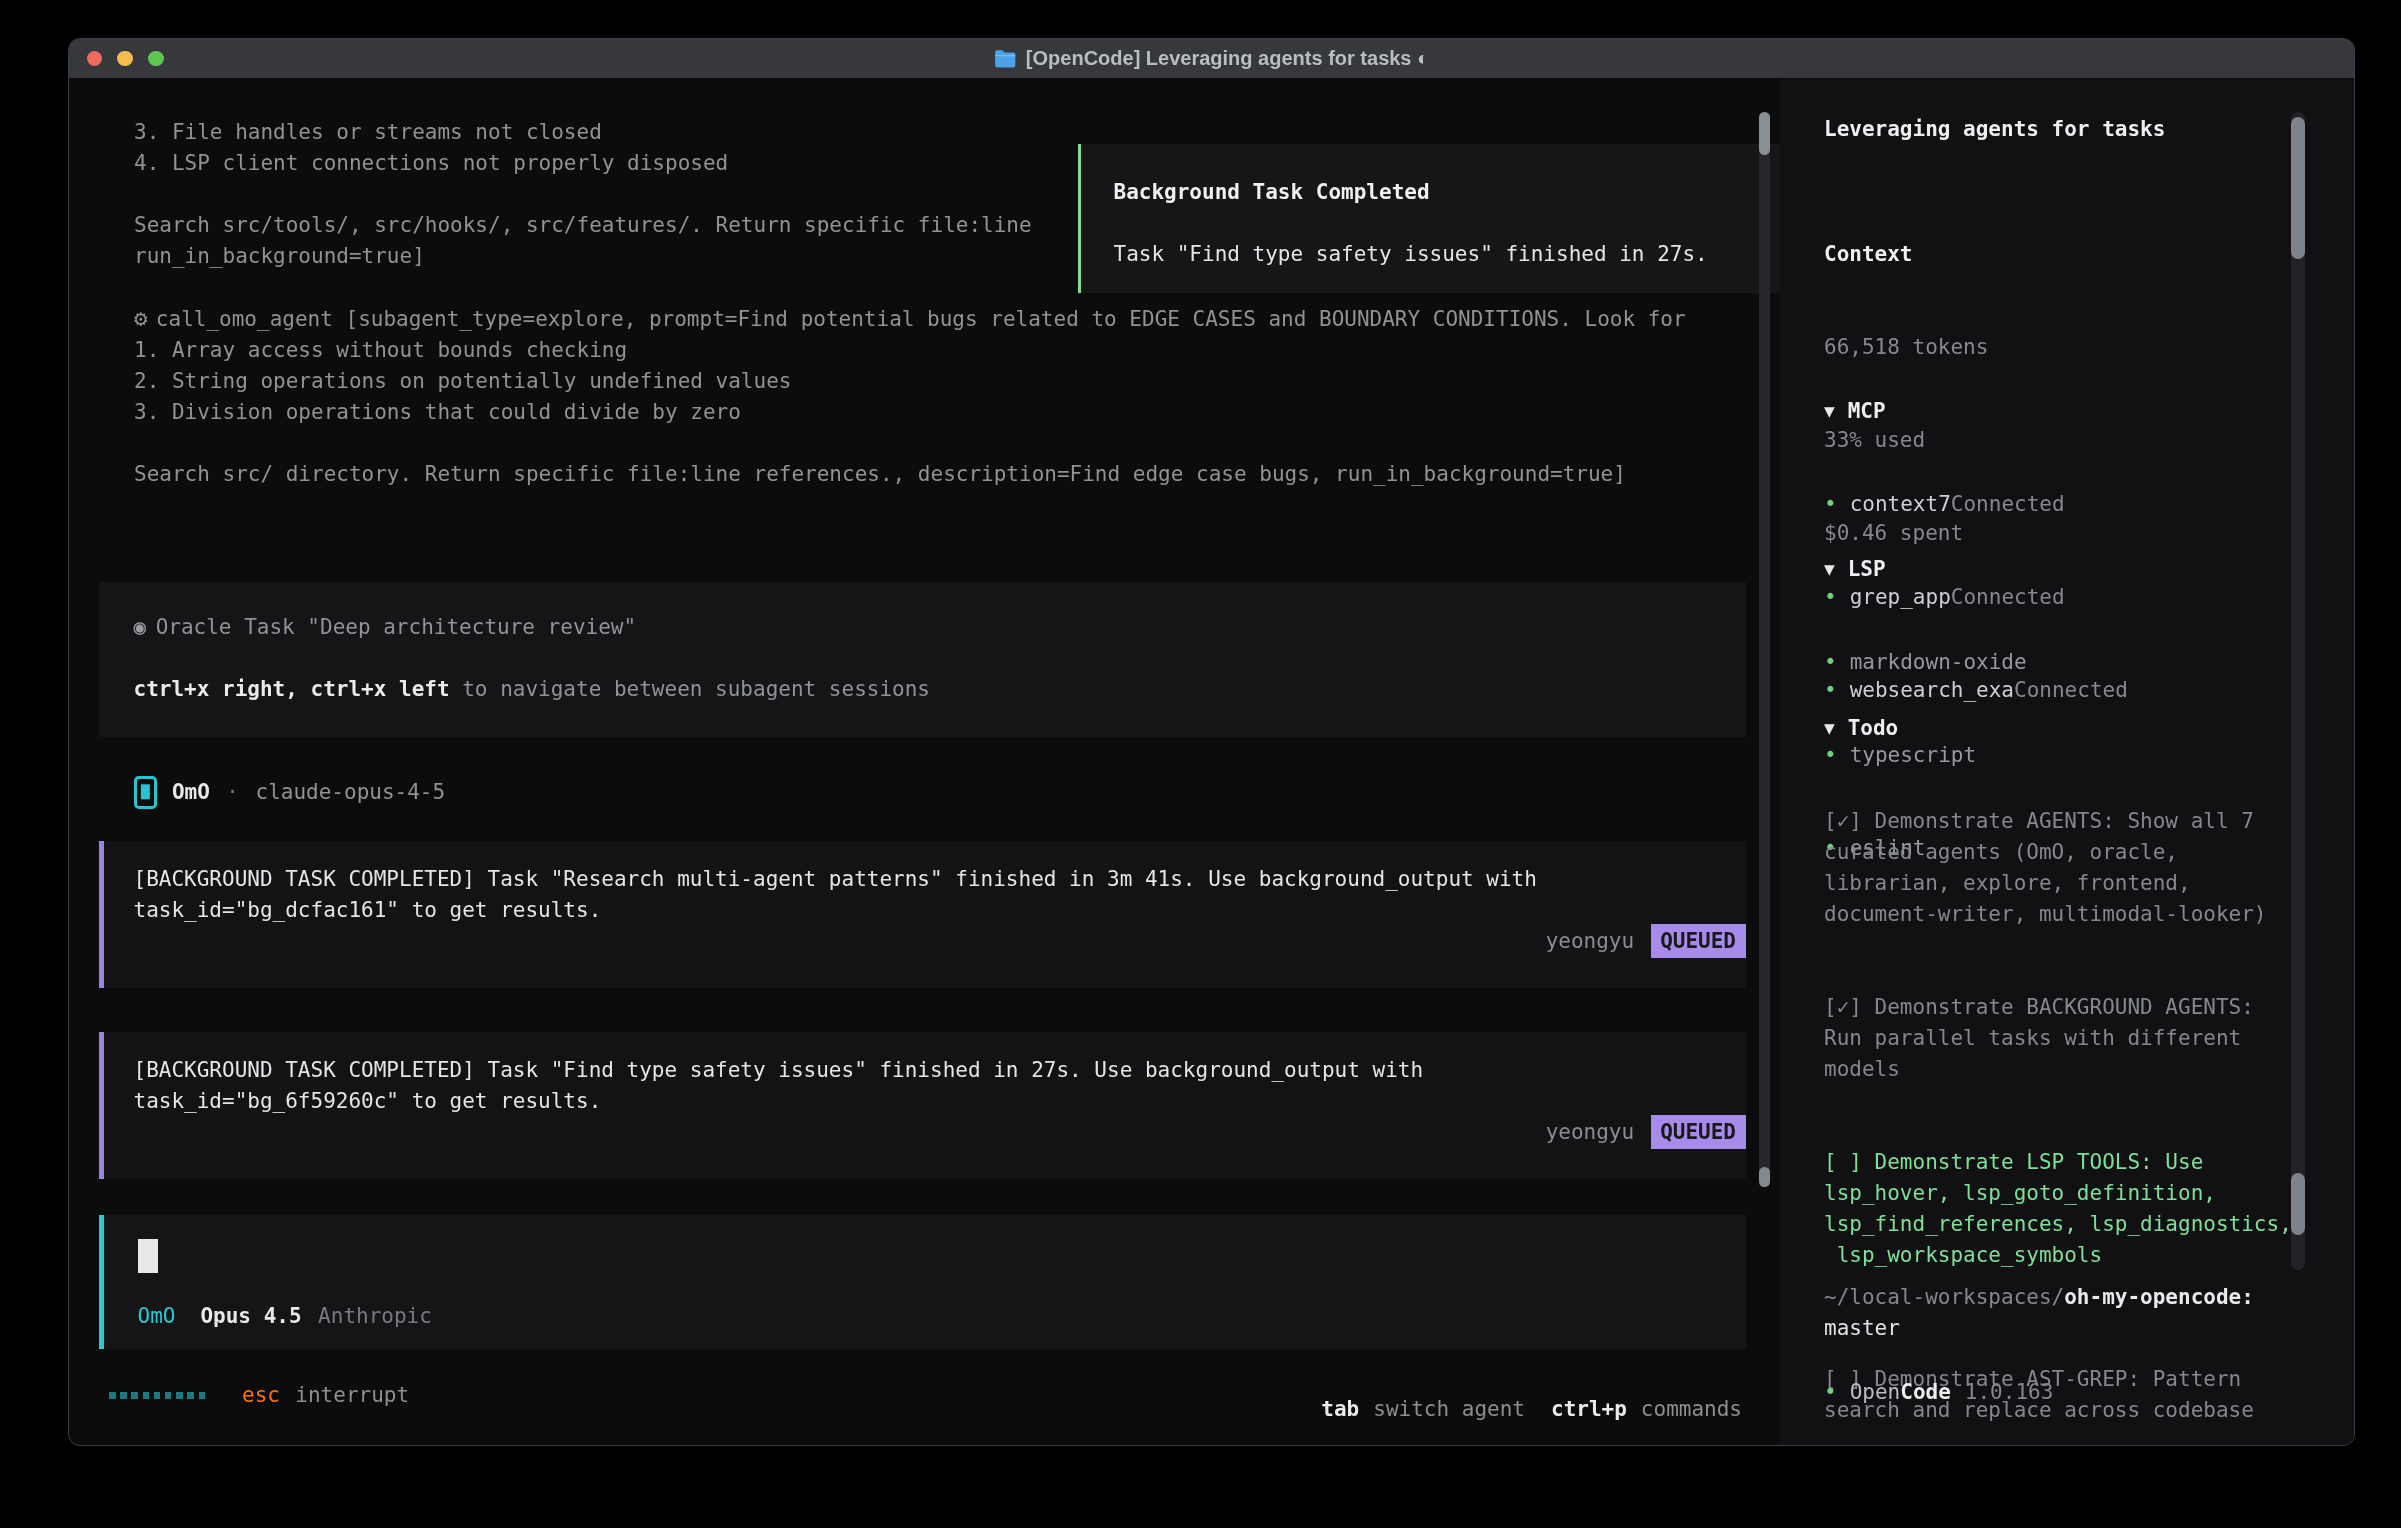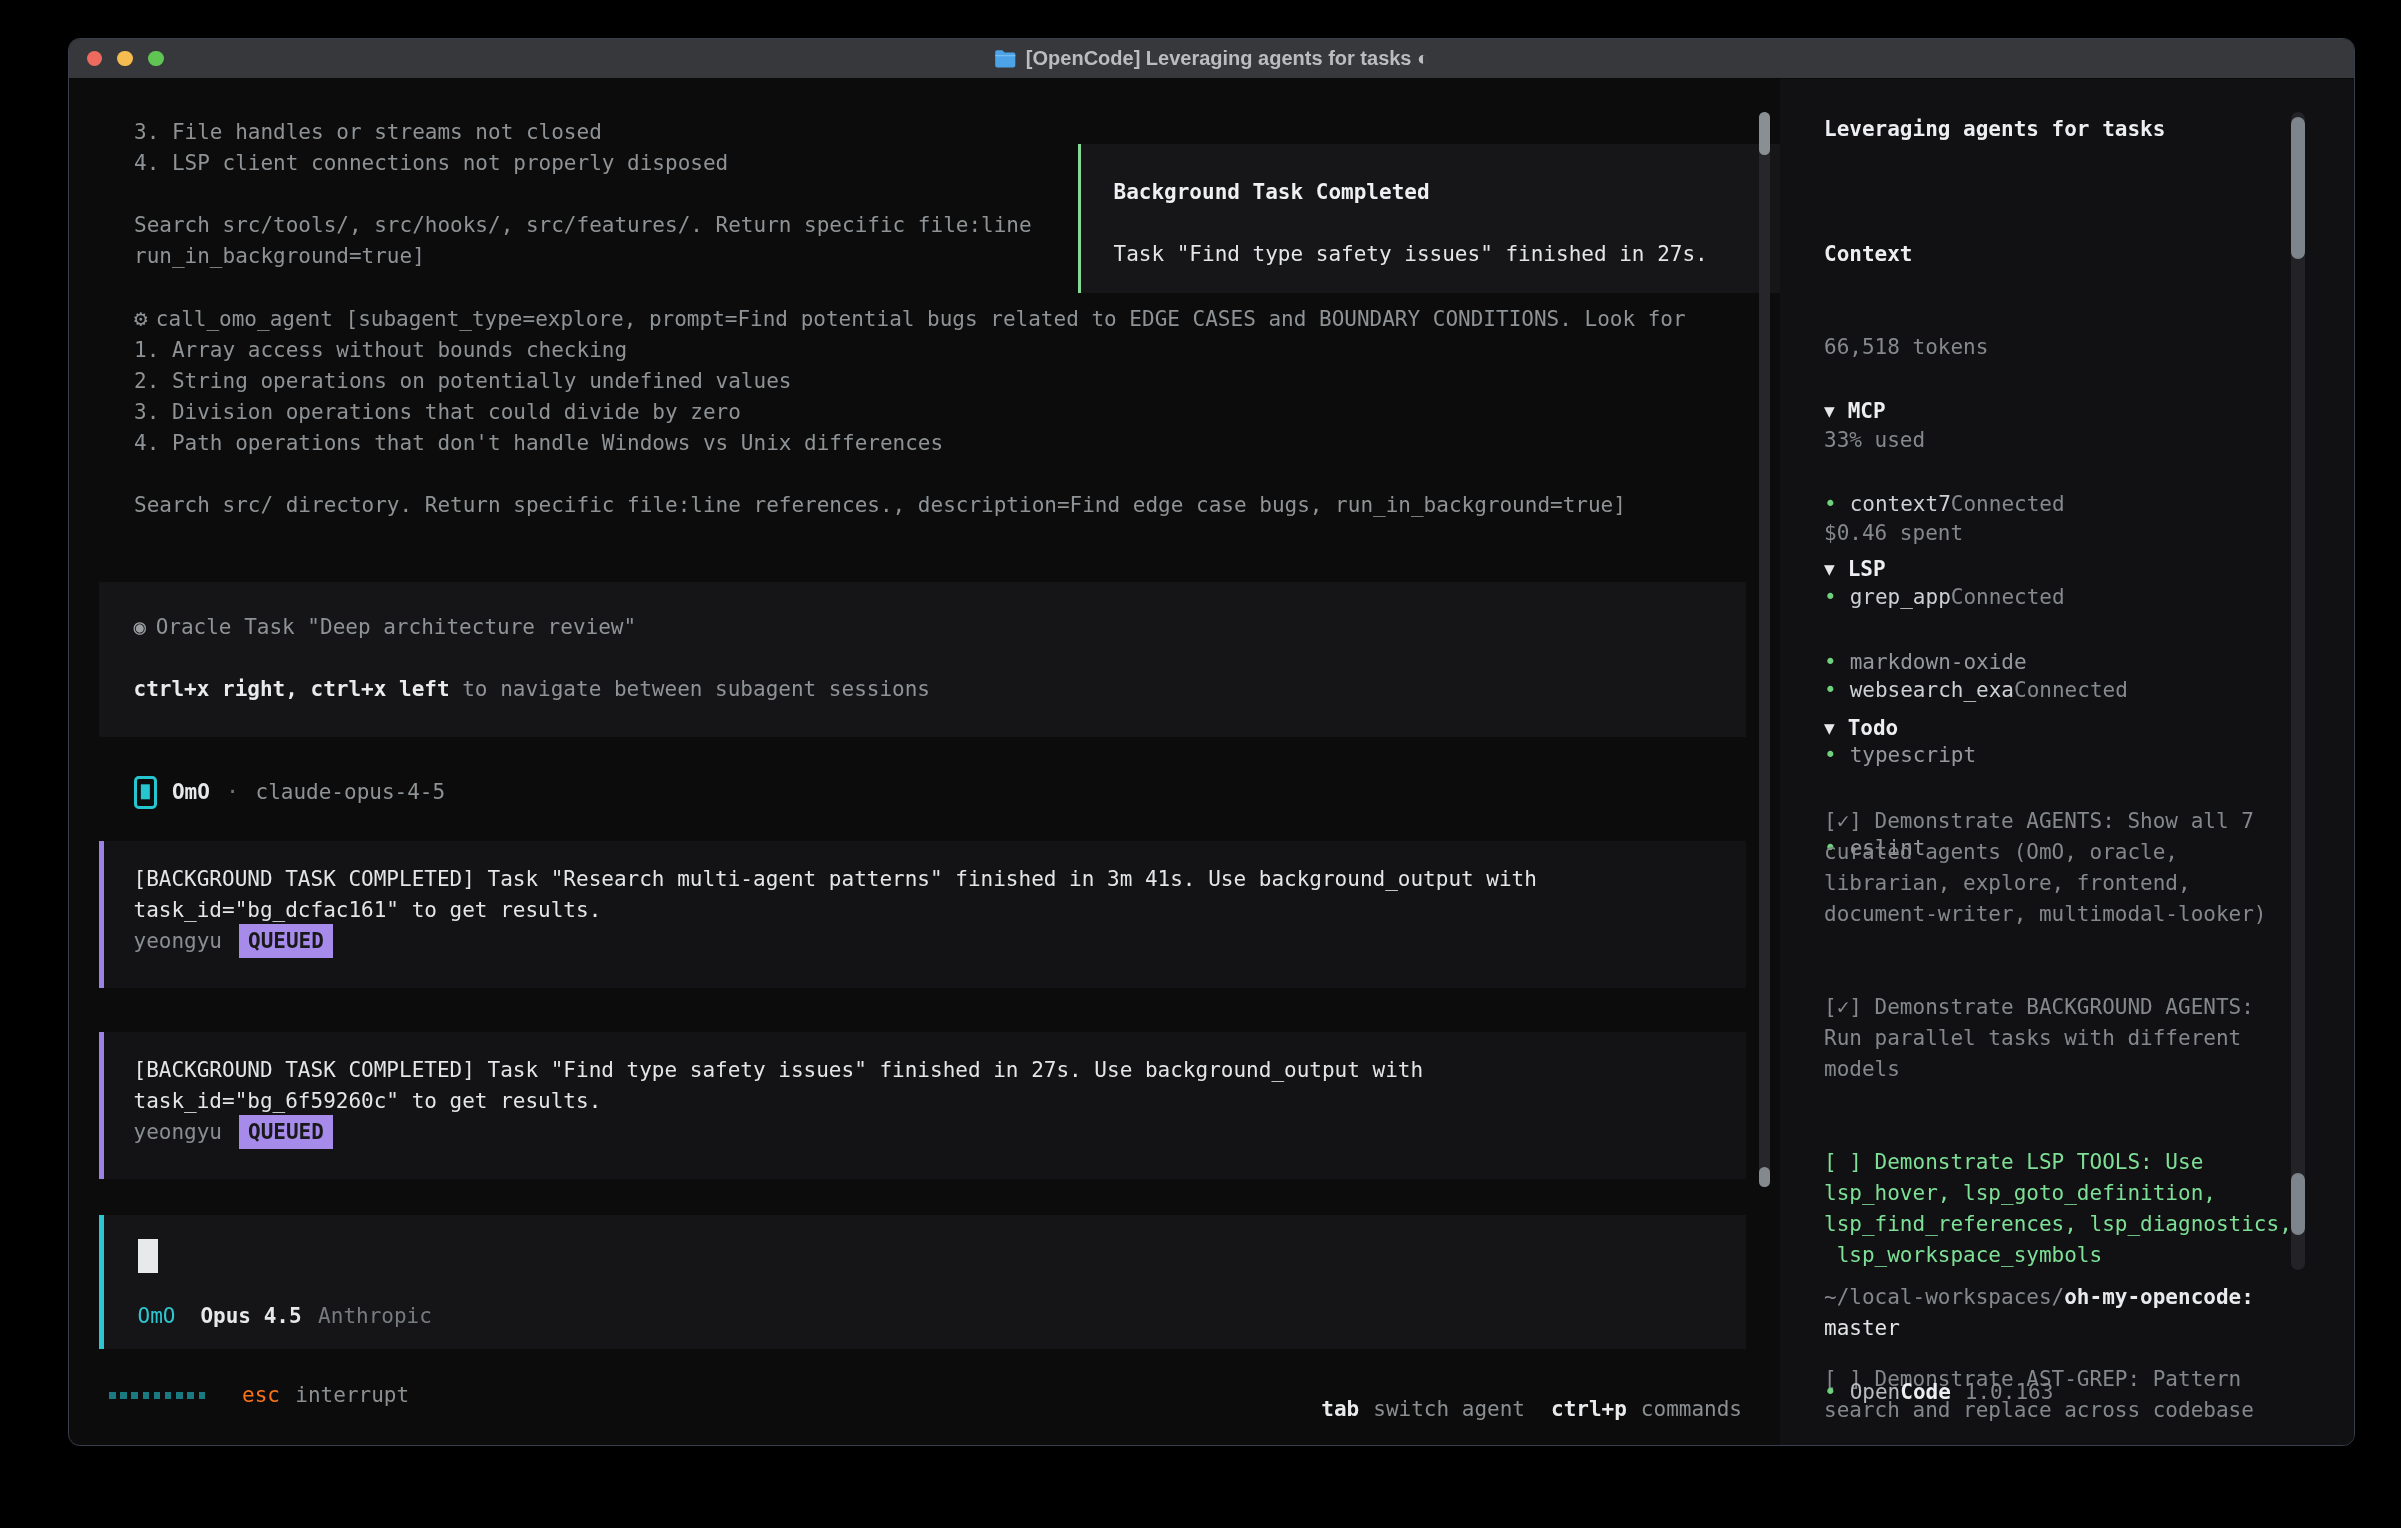--- a/index.html
+++ b/index.html
@@ -43,21 +43,21 @@
   .agent-box::after { content:""; position:absolute; left:50%; top:50%; transform:translate(-50%,-50%);
     width:8.3px; height:15.4px; background:#26c6d0; }
   #agent-header .a-name { color:#e6e8e9; font-weight:700; margin-right:16.5px; }
   #agent-header .a-dot  { color:#6f7375; margin-right:16.5px; }
   #agent-header .a-model{ color:#8f9395; }
 
   .taskcard { left:29.5px; width:1647px; height:147px; background:#131316;
     border-left:5.3px solid #9b82e4; padding:22.5px 0 0 30px; }
   #task1 { top:802px; } #task2 { top:993px; }
   .taskcard .t-text { color:#e3e5e6; }
-  .meta { display:flex; align-items:center; height:31px; }
+  .meta { display:flex; align-items:center; height:31px;justify-content:flex-end; }
   .meta .user { color:#8a8e90; margin-right:16.5px; }
   .badge { background:#a78bea; color:#19191c; font-weight:700; padding:1.2px 9.5px; }
 
   #inputbox { left:29.5px; top:1176px; width:1647px; height:134px; background:#151518;
     border-left:5.3px solid #2cc8d1; }
   #cursor { position:absolute; left:34px; top:23.6px; width:20px; height:34px; background:#e7e9ea; }
   #modelbar { position:absolute; left:34px; top:86px; display:flex; align-items:center; height:31px; }
   #modelbar .m-agent { color:#2cc8d1; margin-right:25px; }
   #modelbar .m-model { color:#e6e8e9; font-weight:700; margin-right:16.5px; }
   #modelbar .m-provider { color:#777b7d; }
@@ -135,21 +135,20 @@
     <div class="tline"></div>
     <div class="tline">Search src/tools/, src/hooks/, src/features/. Return specific file:line</div>
     <div class="tline">run_in_background=true]</div>
   </div>
 
   <div class="block mono" id="toolblock">
     <div class="tline"><span class="gear">⚙</span><span>call_omo_agent [subagent_type=explore, prompt=Find potential bugs related to EDGE CASES and BOUNDARY CONDITIONS. Look for</span></div>
     <div class="tline">1. Array access without bounds checking</div>
     <div class="tline">2. String operations on potentially undefined values</div>
     <div class="tline">3. Division operations that could divide by zero</div>
-    <div class="tline">4. Path operations that don't handle Windows vs Unix differences</div>
     <div class="tline"></div>
     <div class="tline">Search src/ directory. Return specific file:line references., description=Find edge case bugs, run_in_background=true]</div>
   </div>
 
   <div class="block mono" id="toast">
     <div class="tline t-title">Background Task Completed</div>
     <div class="tline"></div>
     <div class="tline t-body">Task "Find type safety issues" finished in 27s.</div>
   </div>
 

